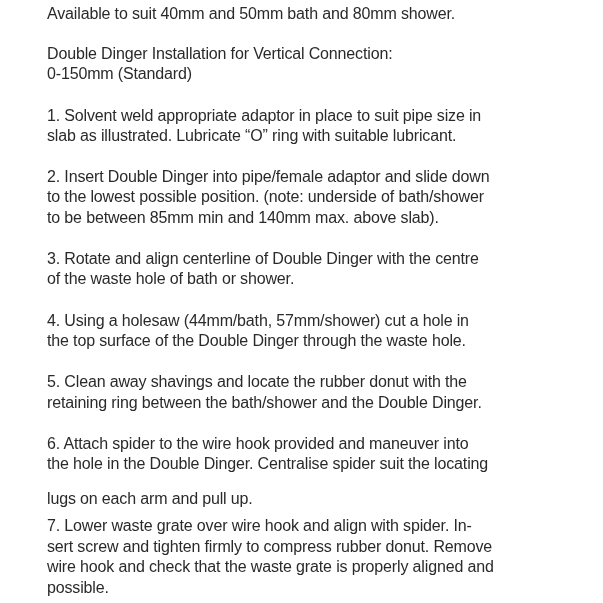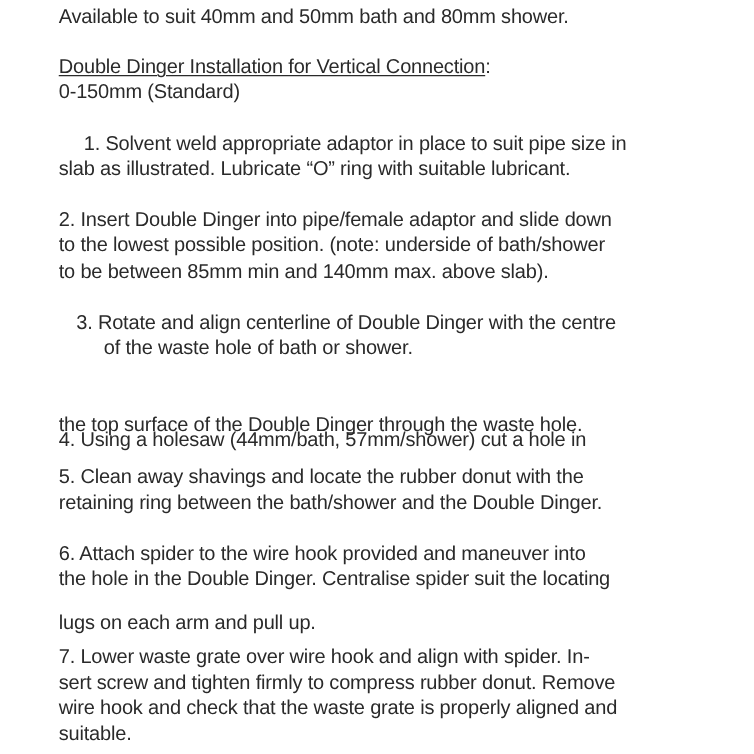--- a/index.html
+++ b/index.html
@@ -23,67 +23,66 @@
     }
     .line {
       position: absolute;
       left: 0;
       white-space: nowrap;
       font-size: 16px;
       line-height: 20px;
       letter-spacing: -0.15px;
     }
     .underline {
-      text-decoration: underline;
       text-underline-offset: 2px;
       text-decoration-thickness: 1px;
     }
   </style>
 </head>
 <body>
 
 <div class="doc">
 
   <div class="line" style="top:4px;">Available to suit 40mm  and  50mm bath and 80mm shower.</div>
 
   <div class="line" style="top:44px;"><span class="underline">Double Dinger Installation for Vertical Connection</span><span>:</span></div>
   <div class="line" style="top:64px;">0-150mm (Standard)</div>
 
   <div>
-    <div class="line" style="top:106px;margin-left:20px;">1.  Solvent weld appropriate adaptor in place to suit pipe size in</div>
+    <div class="line" style="top:106px;">1.  Solvent weld appropriate adaptor in place to suit pipe size in</div>
     <div class="line" style="top:126px;">slab as illustrated. Lubricate “O” ring with suitable lubricant.</div>
   </div>
 
   <div>
     <div class="line" style="top:167px;">2.  Insert Double Dinger into pipe/female adaptor and slide down</div>
     <div class="line" style="top:187px;">to the lowest possible position. (note: underside of bath/shower</div>
     <div class="line" style="top:208px;">to be between 85mm min and 140mm max. above slab).</div>
   </div>
 
   <div>
-    <div class="line" style="top:249px;margin-left:14px;">3.  Rotate and align centerline of Double Dinger with the centre</div>
-    <div class="line" style="top:269px;margin-left:36px;">of the waste hole of bath or shower.</div>
+    <div class="line" style="top:249px;">3.  Rotate and align centerline of Double Dinger with the centre</div>
+    <div class="line" style="top:269px;">of the waste hole of bath or shower.</div>
   </div>
 
   <div>
-    <div class="line" style="top:311px;margin-top:32px;">4.  Using a holesaw (44mm/bath, 57mm/shower) cut a hole in</div>
+    <div class="line" style="top:311px;">4.  Using a holesaw (44mm/bath, 57mm/shower) cut a hole in</div>
     <div class="line" style="top:331px;">the top surface of the Double Dinger through the waste hole.</div>
   </div>
 
   <div>
     <div class="line" style="top:372px;">5.  Clean away shavings and locate the rubber donut with the</div>
     <div class="line" style="top:393px;">retaining ring between the bath/shower and the Double Dinger.</div>
   </div>
 
   <div>
     <div class="line" style="top:434px;">6.  Attach spider to the wire hook provided and maneuver into</div>
     <div class="line" style="top:454px;">the hole in the Double Dinger. Centralise spider suit the locating</div>
     <div class="line" style="top:489px;">lugs on each arm and pull up.</div>
   </div>
 
   <div>
     <div class="line" style="top:516px;">7.  Lower waste grate over wire hook and align with spider. In-</div>
     <div class="line" style="top:537px;">sert screw and tighten firmly to compress rubber donut. Remove</div>
     <div class="line" style="top:557px;">wire hook and check that the waste grate is properly aligned and</div>
-    <div class="line" style="top:578px;">suitable.</div>
+    <div class="line" style="top:578px;">possible.</div>
   </div>
 
 </div>
 
 </body></html>

